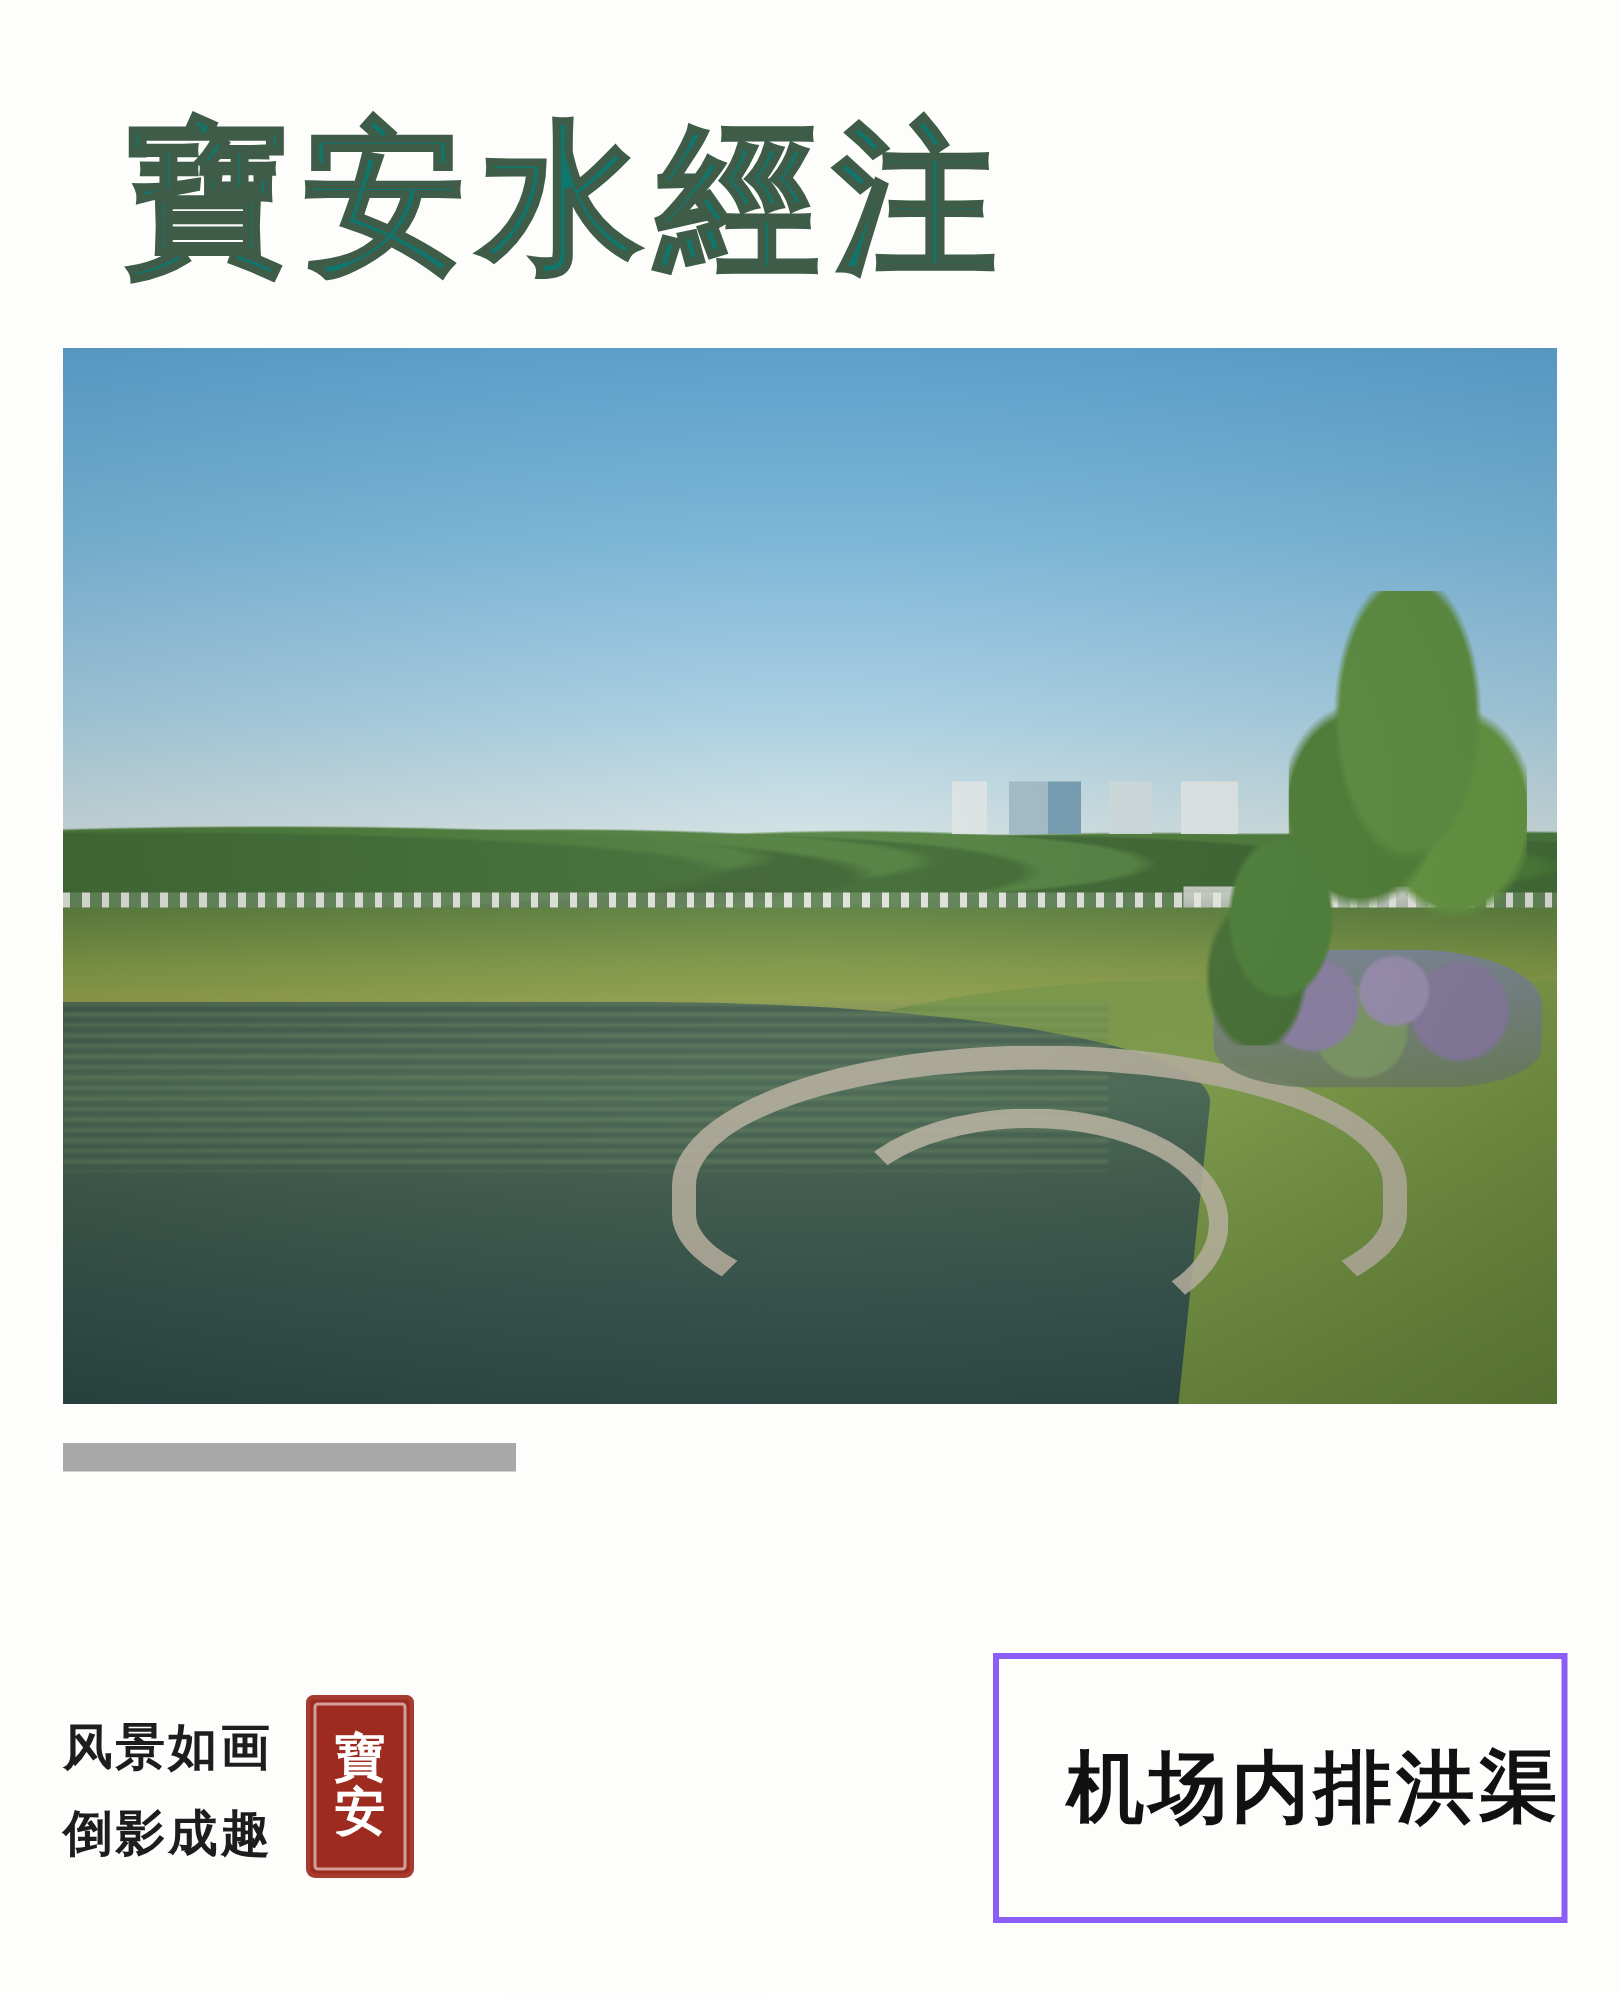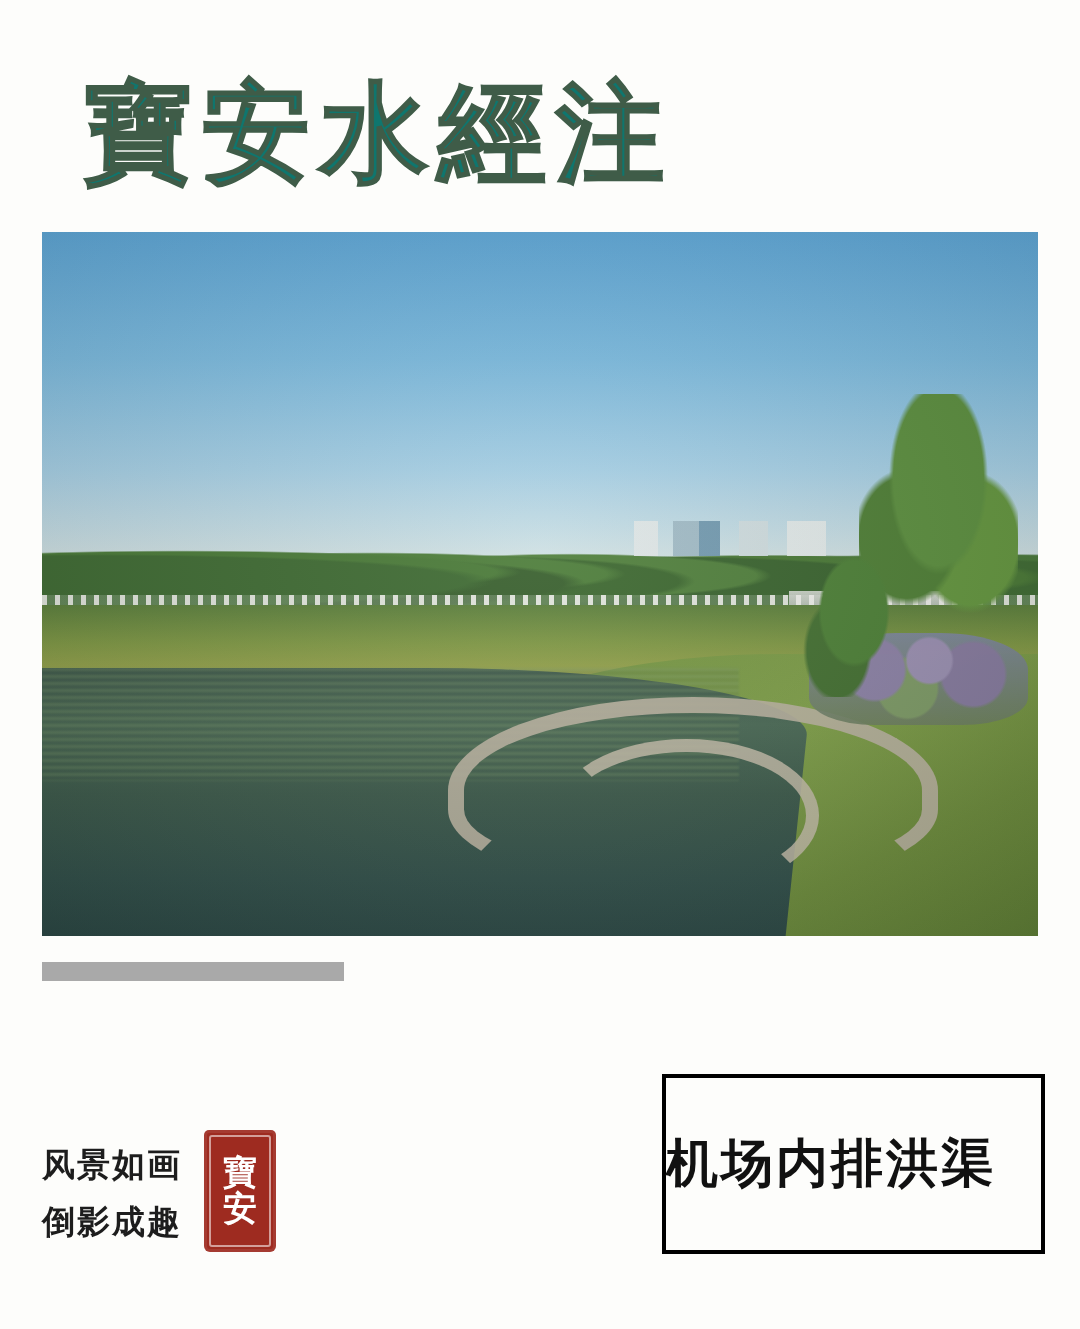--- a/index.html
+++ b/index.html
@@ -309,27 +309,27 @@
     inset: 5px;
     border: 2px solid rgba(255,255,255,.55);
     border-radius: 3px;
   }
   .seal span { position: relative; z-index: 1; }
 
   
   .subject-box {
     position: absolute;
     left: 662px;
-    top: 1074px;
+    top: 1102px;
     width: 375px;
     height: 172px;
-    border: 4px solid #000000;
+    border: 4px solid #8b5cf6;
     display: flex;
     align-items: center;
-    justify-content: flex-start;
+    justify-content: flex-end;
   }
   .subject-text {
     font-family: "DejaVu Serif", serif;
     font-weight: bold;
     font-size: 52px;
     letter-spacing: 3px;
     color: #111111;
     white-space: nowrap;
   }
 </style>

